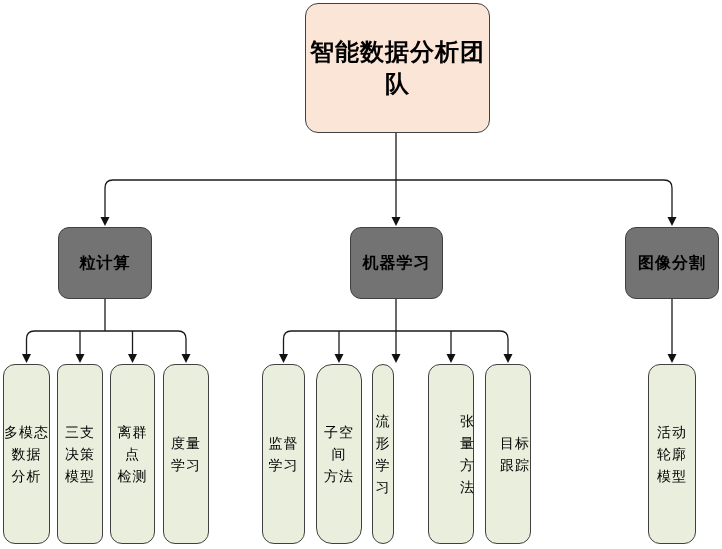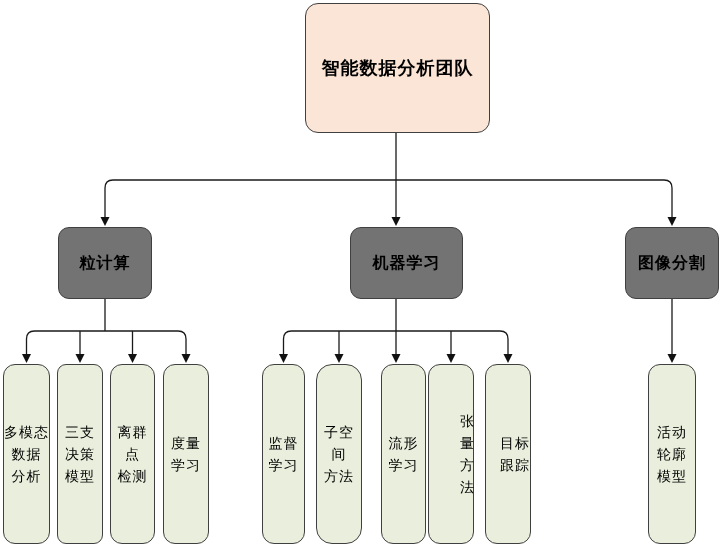--- a/index.html
+++ b/index.html
@@ -39,51 +39,51 @@
     display: flex;
     align-items: center;
     justify-content: center;
     text-align: center;
     color: #000000;
   }
   .root-node {
     left: 305px; top: 3px; width: 185px; height: 130px;
     background: #fbe5d6;
     border-radius: 13px;
-    font-size: 18px;
+    font-size: 24px;
     font-weight: bold;
     letter-spacing: 1px;
   }
   .branch-node {
     top: 227px; height: 72px;
     background: #737373;
     border-radius: 11px;
     font-size: 16px;
     font-weight: bold;
     letter-spacing: 1px;
   }
   .branch-granular { left: 58px;  width: 94px; }
-  .branch-ml       { left: 350px; width: 113px; }
+  .branch-ml       { left: 350px; width: 93px; }
   .branch-seg      { left: 625px; width: 94px; }
   .leaf-node {
     top: 364px; height: 180px;
     background: #e9efdc;
     border-radius: 12px;
     font-size: 14px;
     line-height: 22px;
     white-space: pre-line;
     letter-spacing: 1px;
   }
   .leaf-0 { left: 3px;   width: 47px; }
   .leaf-1 { left: 57px;  width: 46px; border-radius: 9px; }
   .leaf-2 { left: 110px; width: 45px; }
   .leaf-3 { left: 163px; width: 46px; }
   .leaf-4 { left: 262px; width: 43px; }
   .leaf-5 { left: 316px; width: 46px; border-radius: 16px; }
-  .leaf-6 { left: 381px; width: 45px; }
+  .leaf-6 { left: 372px; width: 22px; }
   .leaf-7 { left: 428px; width: 46px; padding-left: 33px; }
   .leaf-8 { left: 485px; width: 46px; justify-content: flex-end; }
   .leaf-9 { left: 648px; width: 48px; }
 </style>
 </head>
 <body>
 
 <div class="canvas">
 
   <svg class="edges" viewBox="0 0 722 549">

